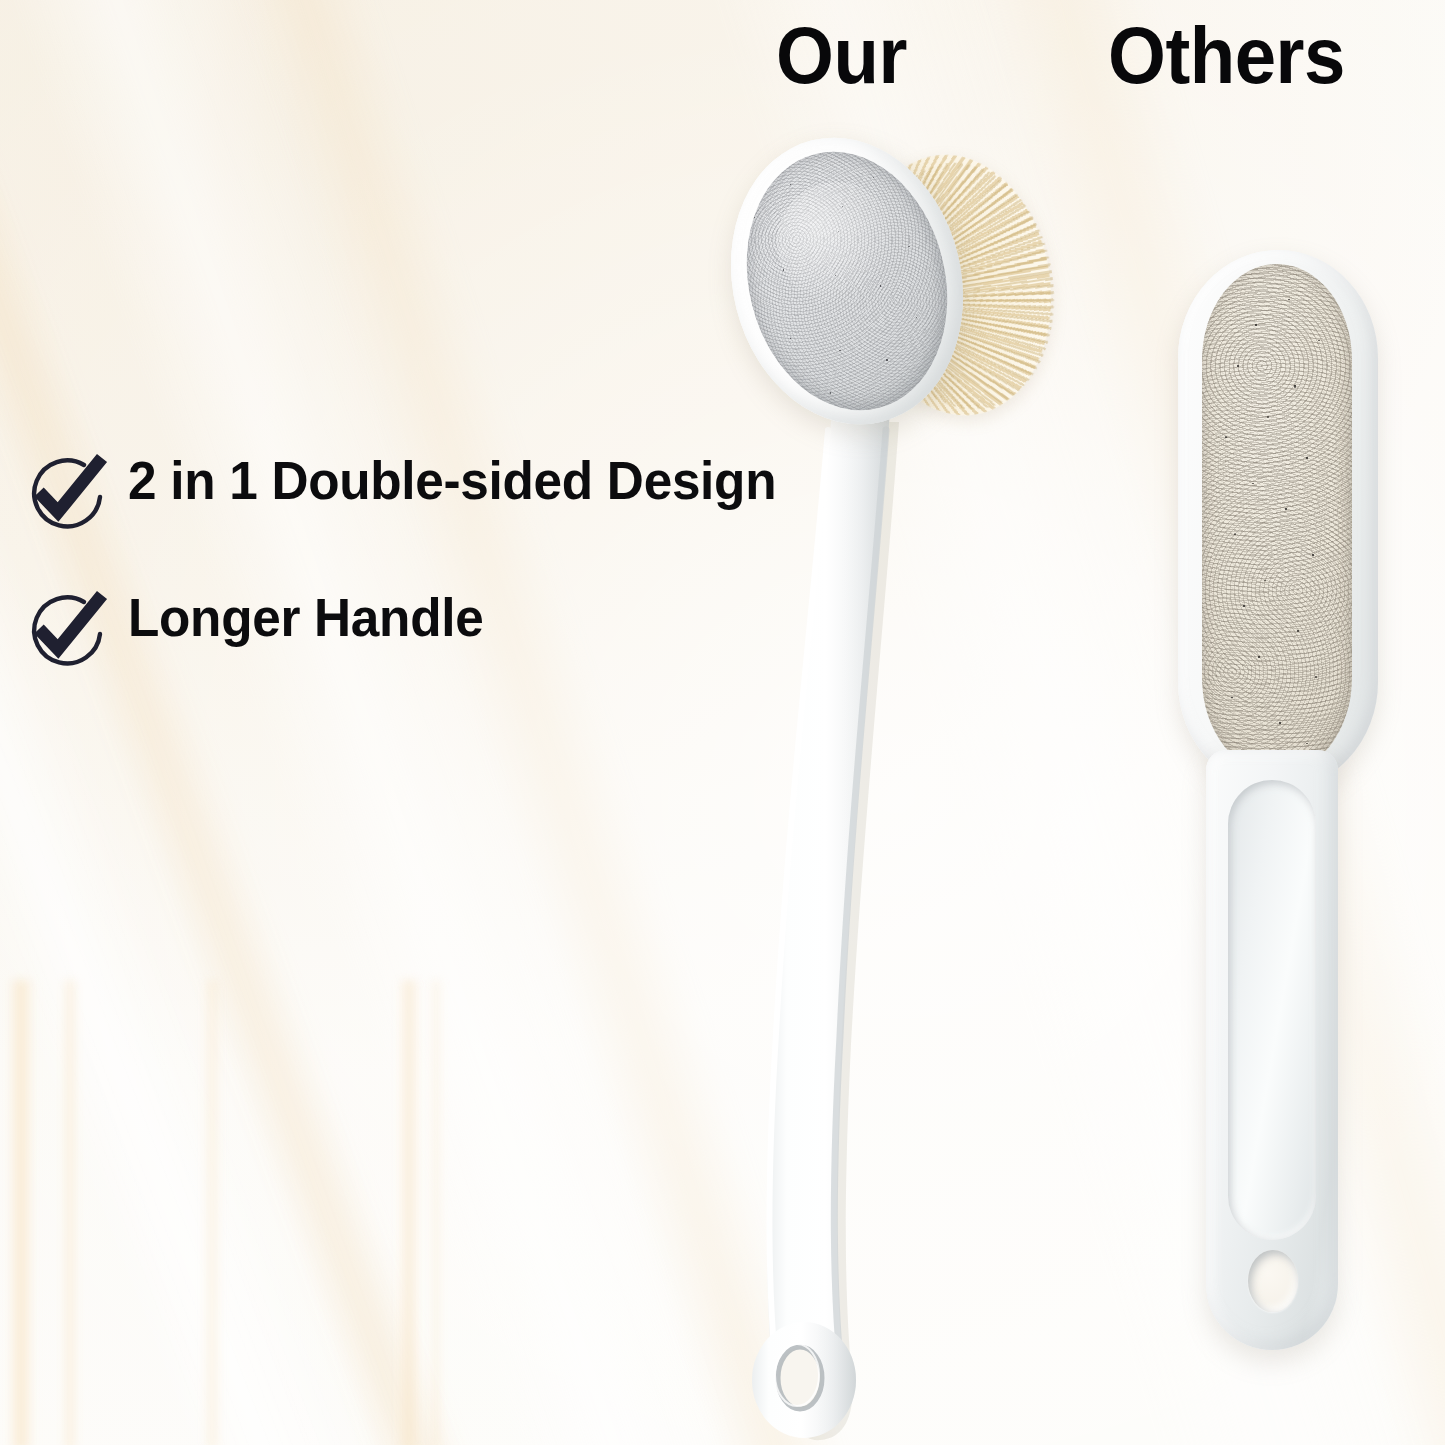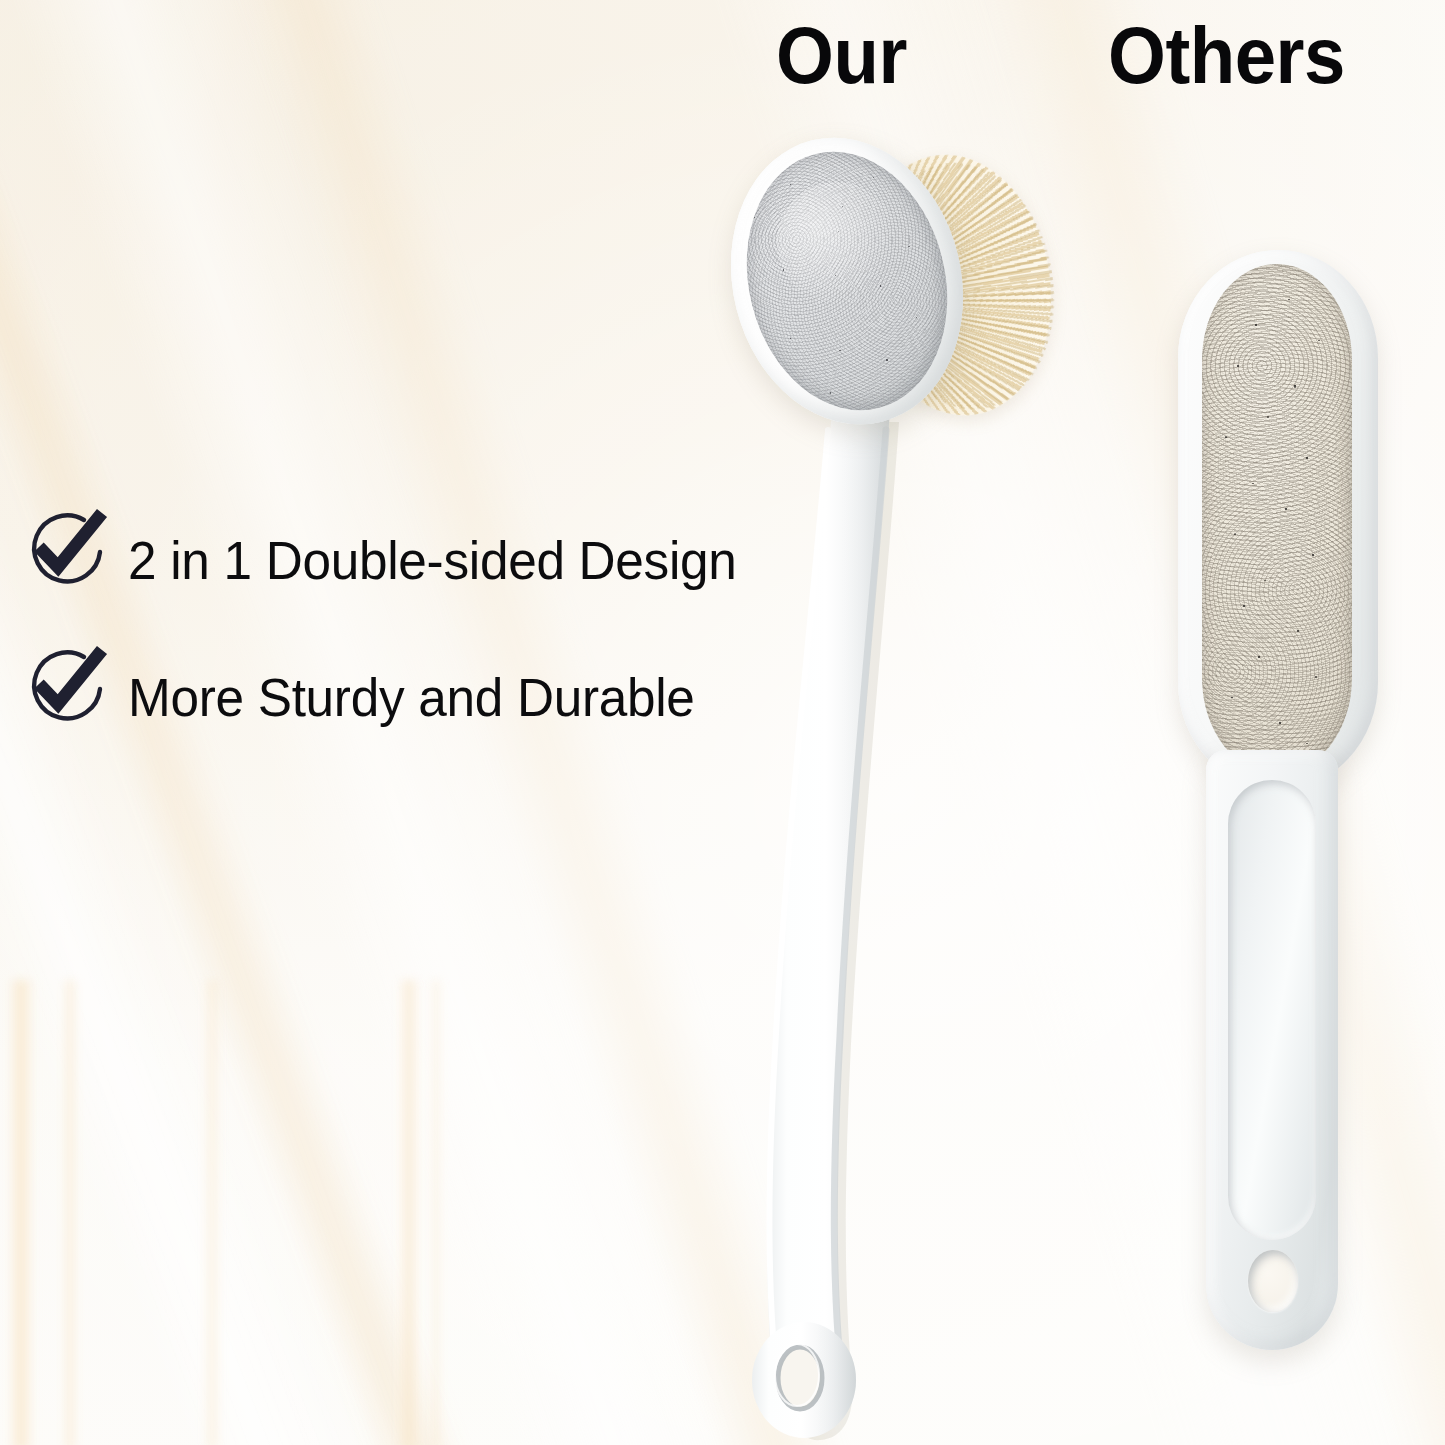--- a/index.html
+++ b/index.html
@@ -75,21 +75,22 @@
   #features {
     position: absolute;
     left: 26px;
     top: 452px;
     width: 760px;
   }
   .feature-row {
     position: relative;
     height: 137px;
     display: flex;
-    align-items: flex-end;
+    align-items: flex-start;
+    font-weight: bold;
   }
   .check-wrap {
     position: relative;
     width: 82px;
     height: 82px;
     flex: 0 0 82px;
   }
   .check-wrap svg { display: block; width: 82px; height: 82px; overflow: visible; }
   .feature-label {
     font-size: 54px;
@@ -339,31 +340,31 @@
     <div class="feature-row">
       <span class="check-wrap">
         <svg viewBox="0 0 82 82">
           <path d="M58 13 A33 33 0 1 0 74 45" fill="none" stroke="#1F2030" stroke-width="4.4" stroke-linecap="round"></path>
           <path d="M13 40 L32 60 L76 6" fill="none" stroke="#1F2030" stroke-width="13" stroke-linejoin="miter" stroke-linecap="butt"></path>
         </svg>
       </span>
       <span class="feature-label">2 in 1 Double-sided Design</span>
     </div>
 
-
-
     <div class="feature-row">
       <span class="check-wrap">
         <svg viewBox="0 0 82 82">
           <path d="M58 13 A33 33 0 1 0 74 45" fill="none" stroke="#1F2030" stroke-width="4.4" stroke-linecap="round"></path>
           <path d="M13 40 L32 60 L76 6" fill="none" stroke="#1F2030" stroke-width="13" stroke-linejoin="miter" stroke-linecap="butt"></path>
         </svg>
       </span>
-      <span class="feature-label">More Sturdy and Durable</span>
+      <span class="feature-label">Longer Handle</span>
     </div>
+
+
 
 
   </div>
 
   <div id="our-brush">
 
     <svg id="our-handle-svg" viewBox="0 0 420 1330">
       <defs>
         <linearGradient id="handleGrad" x1="0" y1="0" x2="1" y2="0">
           <stop offset="0%" stop-color="#eceff0"></stop>

